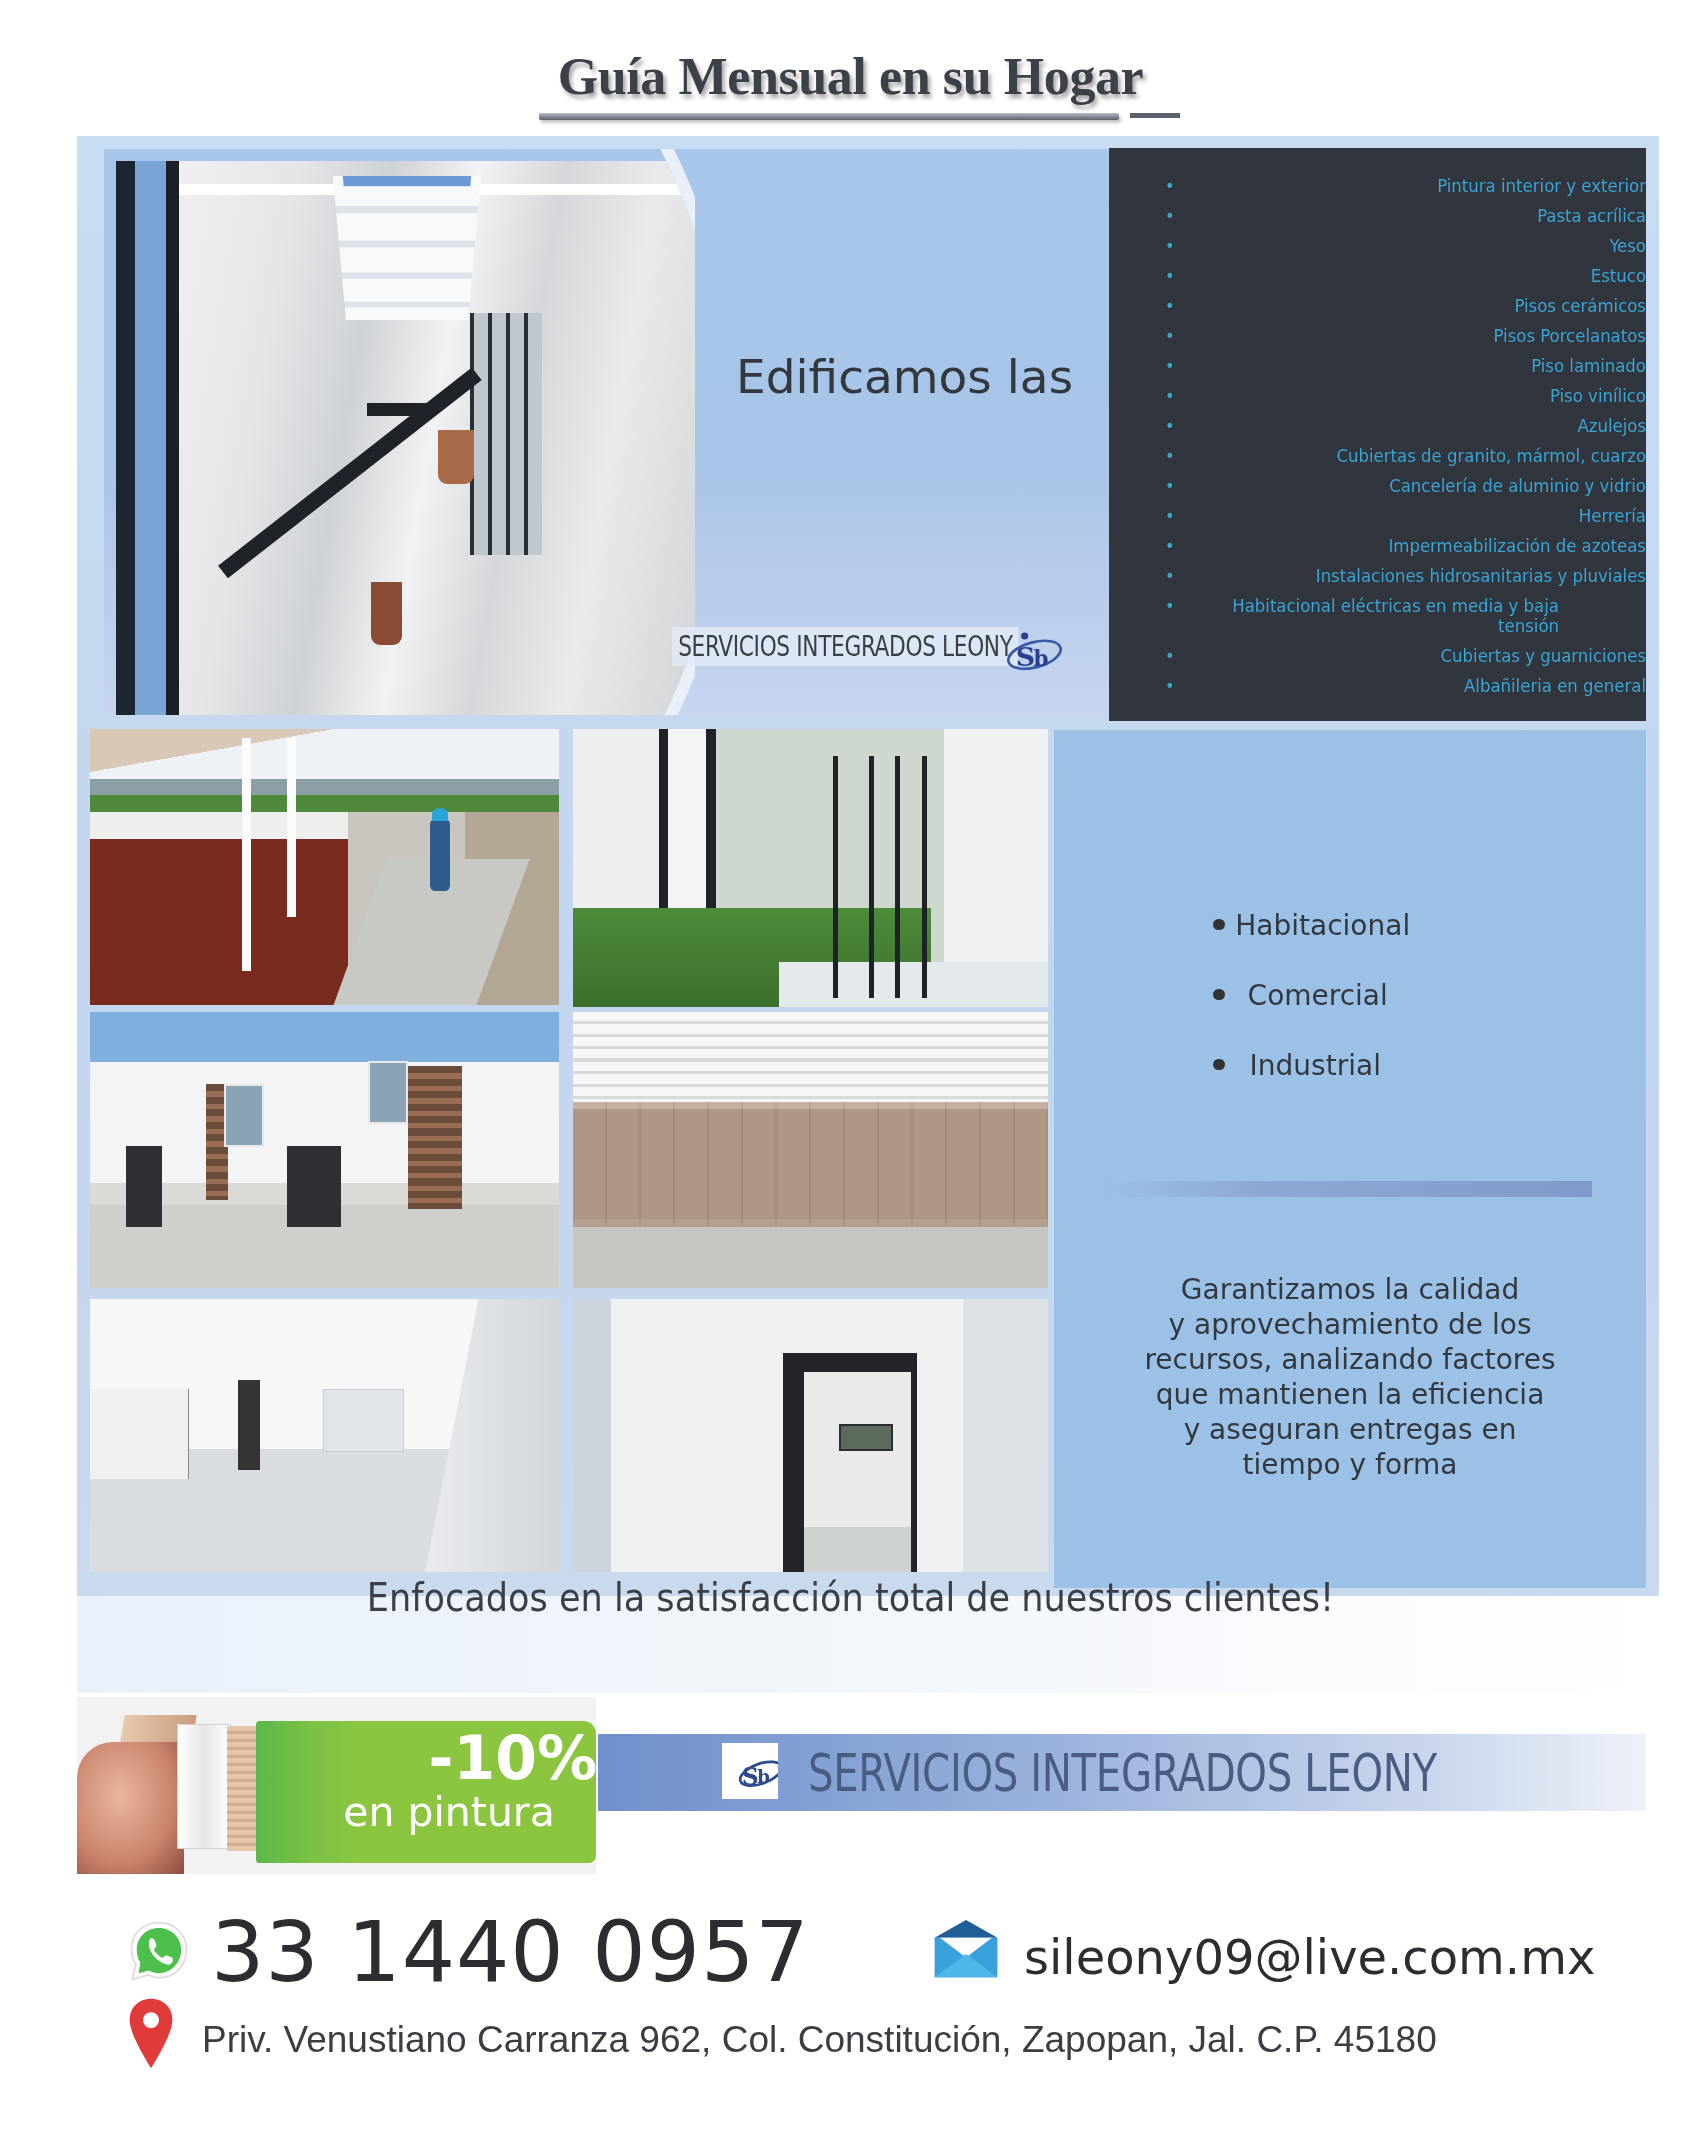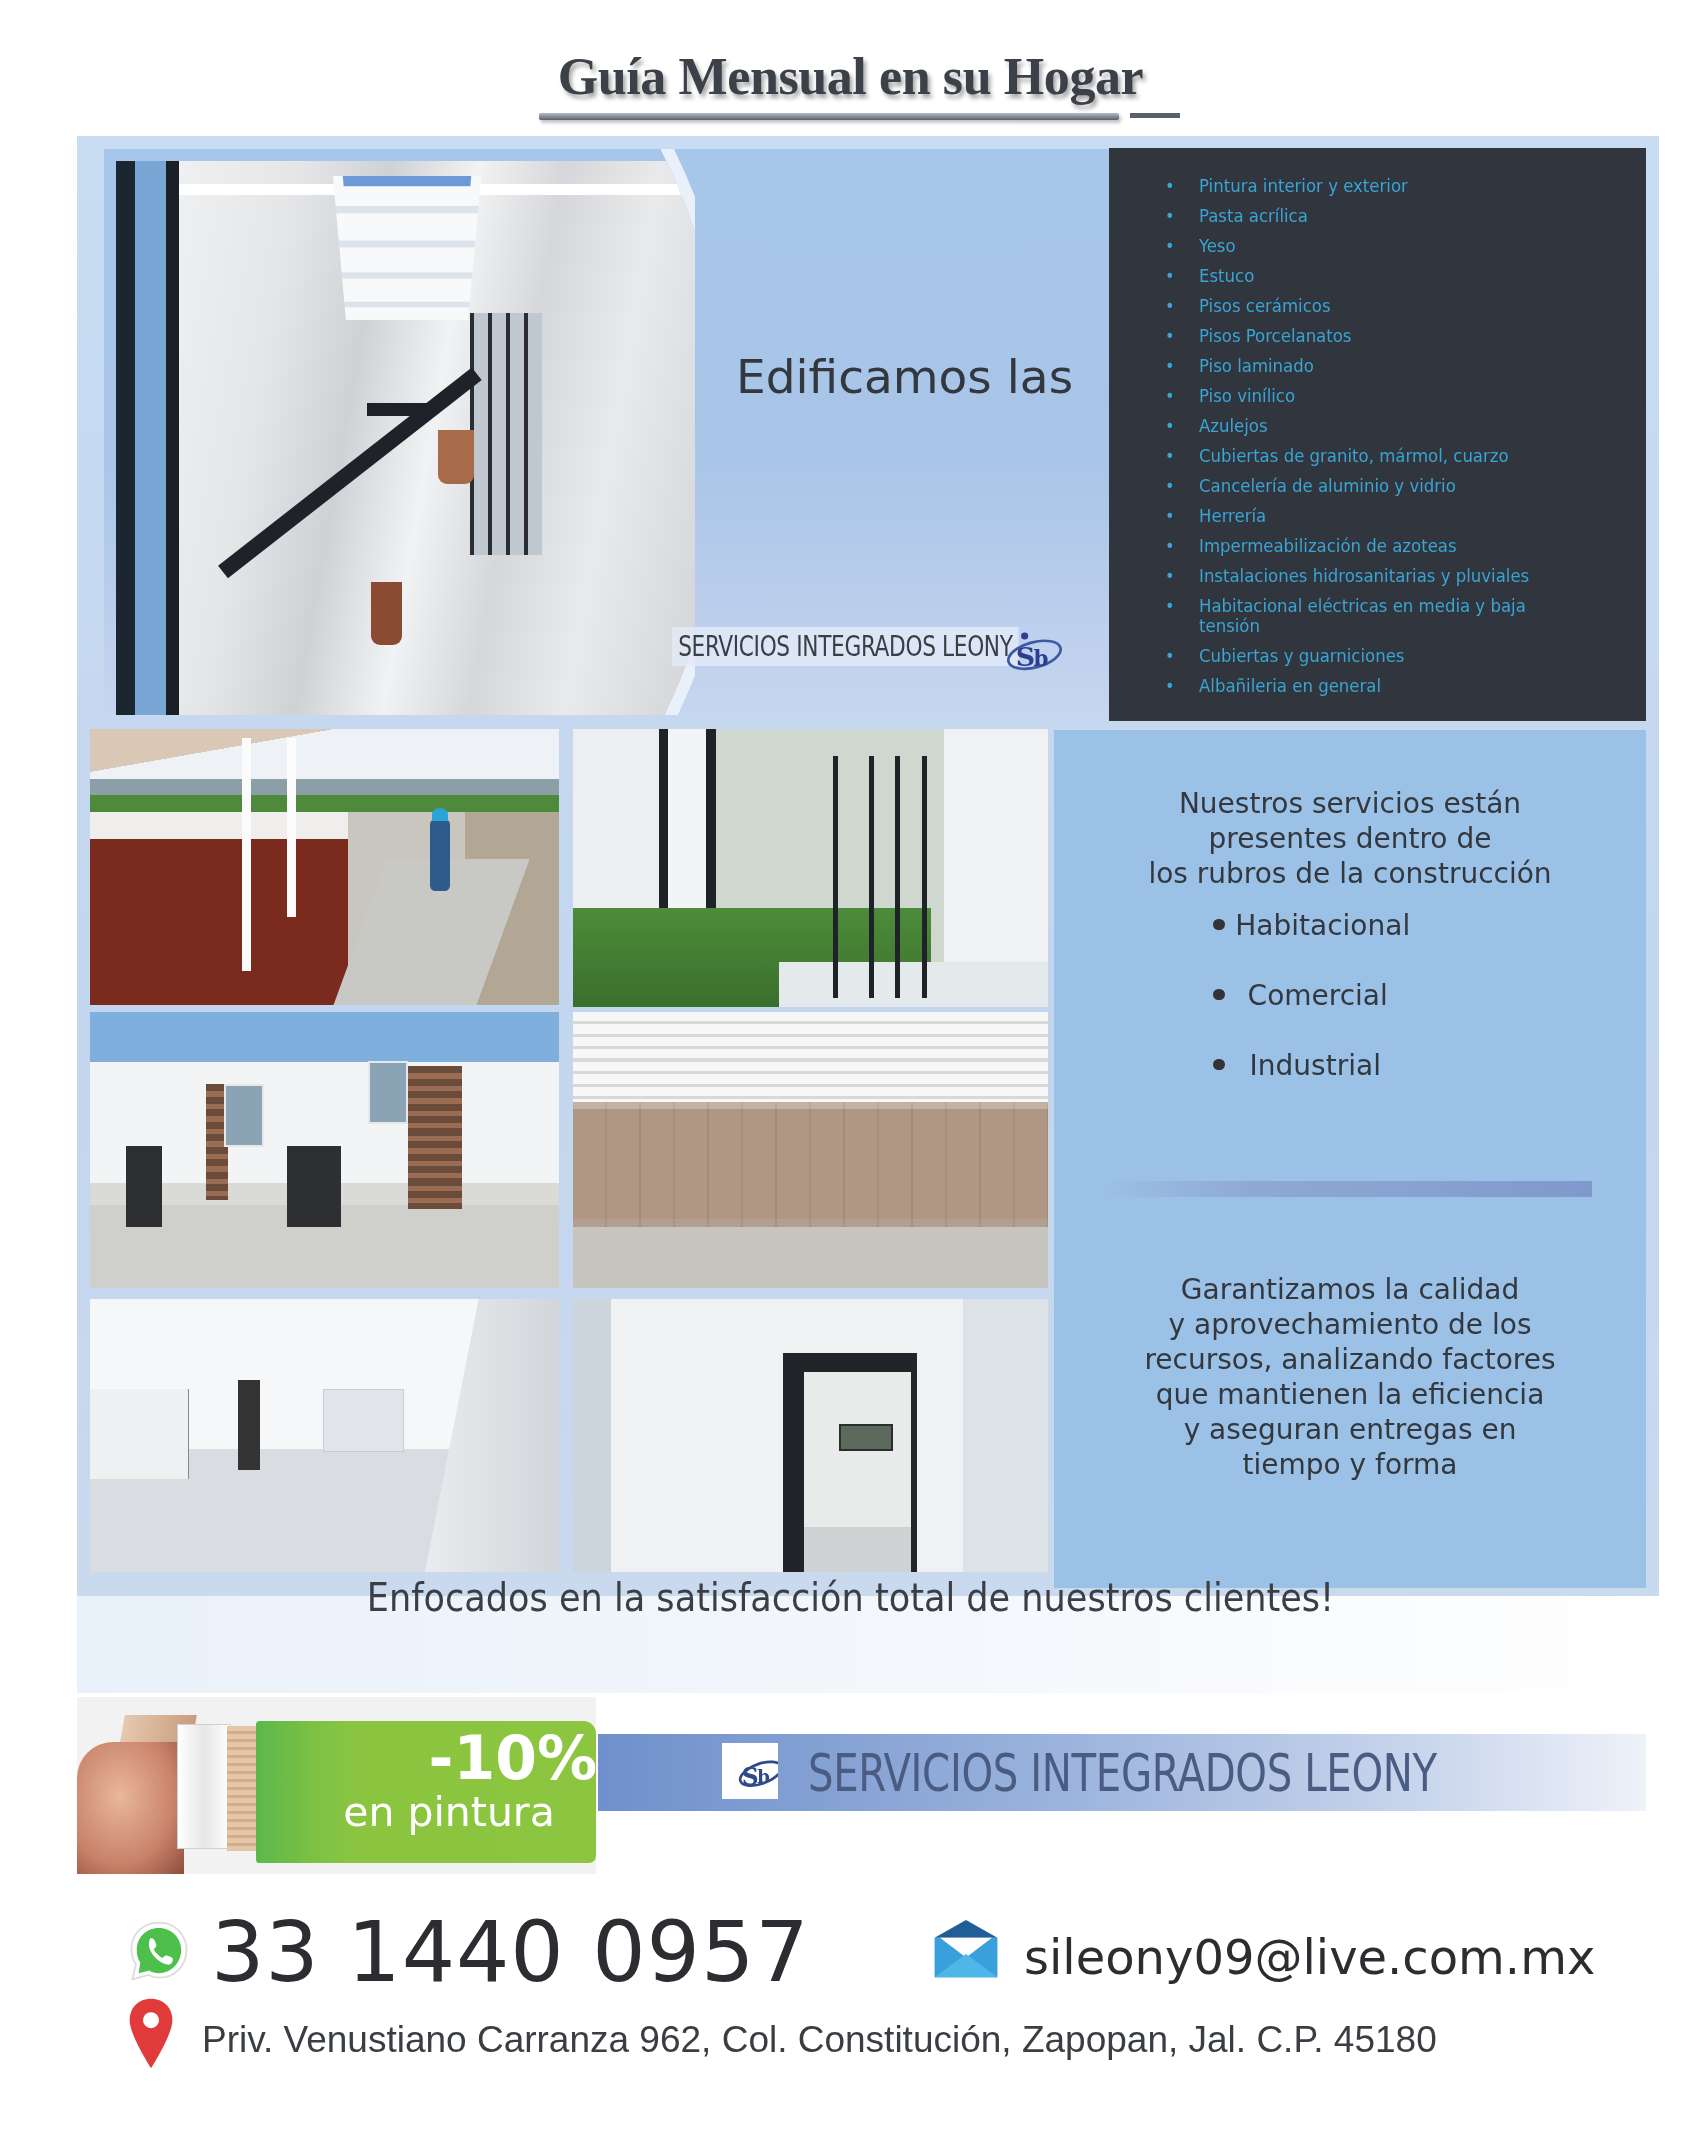--- a/index.html
+++ b/index.html
@@ -47,21 +47,21 @@
   .planter { position: absolute; left: 322px; top: 269px; width: 36px; height: 54px; background: #a86a48; border-radius: 0 0 9px 9px; }
   .planter2 { position: absolute; left: 255px; top: 421px; width: 31px; height: 63px; background: #8b4b32; border-radius: 0 0 9px 9px; }
   .counter { position: absolute; left: 251px; top: 242px; width: 63px; height: 12.5px; background: #1e2126; }
 
   .hero-headline { left: 632px; top: 197px; font-family: "DejaVu Sans", sans-serif; font-size: 47px; line-height: 61px; color: #33383f; font-weight: normal; }
   .hero-brand { left: 568px; top: 478px; height: 39px; padding: 0 7.2px; background: rgba(228,235,247,0.8);
     font-family: "DejaVu Sans Condensed", "DejaVu Sans", sans-serif; font-size: 28px; line-height: 39px; color: #3a3f46; letter-spacing: -0.4px; transform: scaleX(0.86); transform-origin: left; }
   .logo-small { left: 1003px; top: 627px; width: 63px; height: 52px; }
 
   
-  .services { left: 1109px; top: 148px; width: 537px; height: 573px; background: #31353e; padding: 23px 0 0 56px; }
+  .services { left: 1109px; top: 148px; width: 537px; height: 573px; background: #31353e; padding: 23px 0 0 56px; text-align: right; }
   .services ul { list-style: none; }
   .services li { position: relative; padding-left: 34px; font-family: "DejaVu Sans Condensed", "DejaVu Sans", sans-serif;
     font-size: 18.4px; line-height: 30px; color: #3aa4d3; transform-origin: left; }
   .services li.multi { line-height: 19.7px; padding-top: 5.4px; padding-bottom: 5.4px; }
   .services li::before { content: "•"; position: absolute; left: 0; top: 0; color: #3aa4d3; font-size: 18px; }
   .services li.multi::before { top: 5.4px; line-height: 19.7px; }
 
   
   .photo { overflow: hidden; }
   .p1 { left: 90px; top: 729px; width: 469px; height: 276px;
@@ -241,25 +241,20 @@
   <div class="wallr"></div>
 </div>
 <div class="abs photo p6">
   <div class="doorframe"></div>
   <div class="room"></div>
   <div class="winsm"></div>
   <div class="floor"></div>
 </div>
 
 <div class="abs info">
-  <div class="abs info-intro">
-    <div>Nuestros servicios están</div>
-    <div>presentes dentro de</div>
-    <div>los rubros de la construcción</div>
-  </div>
   <ul class="abs info-sectors">
     <li style="left:159px; top:0px;"><span class="dot"></span><span>Habitacional</span></li>
     <li style="left:159px; top:70px;"><span class="dot" style="margin-right:23px"></span><span>Comercial</span></li>
     <li style="left:159px; top:140px;"><span class="dot" style="margin-right:25px"></span><span>Industrial</span></li>
   </ul>
   <div class="abs info-divider"></div>
   <div class="abs info-guarantee">
     <div>Garantizamos la calidad</div>
     <div>y aprovechamiento de los</div>
     <div>recursos, analizando factores</div>

